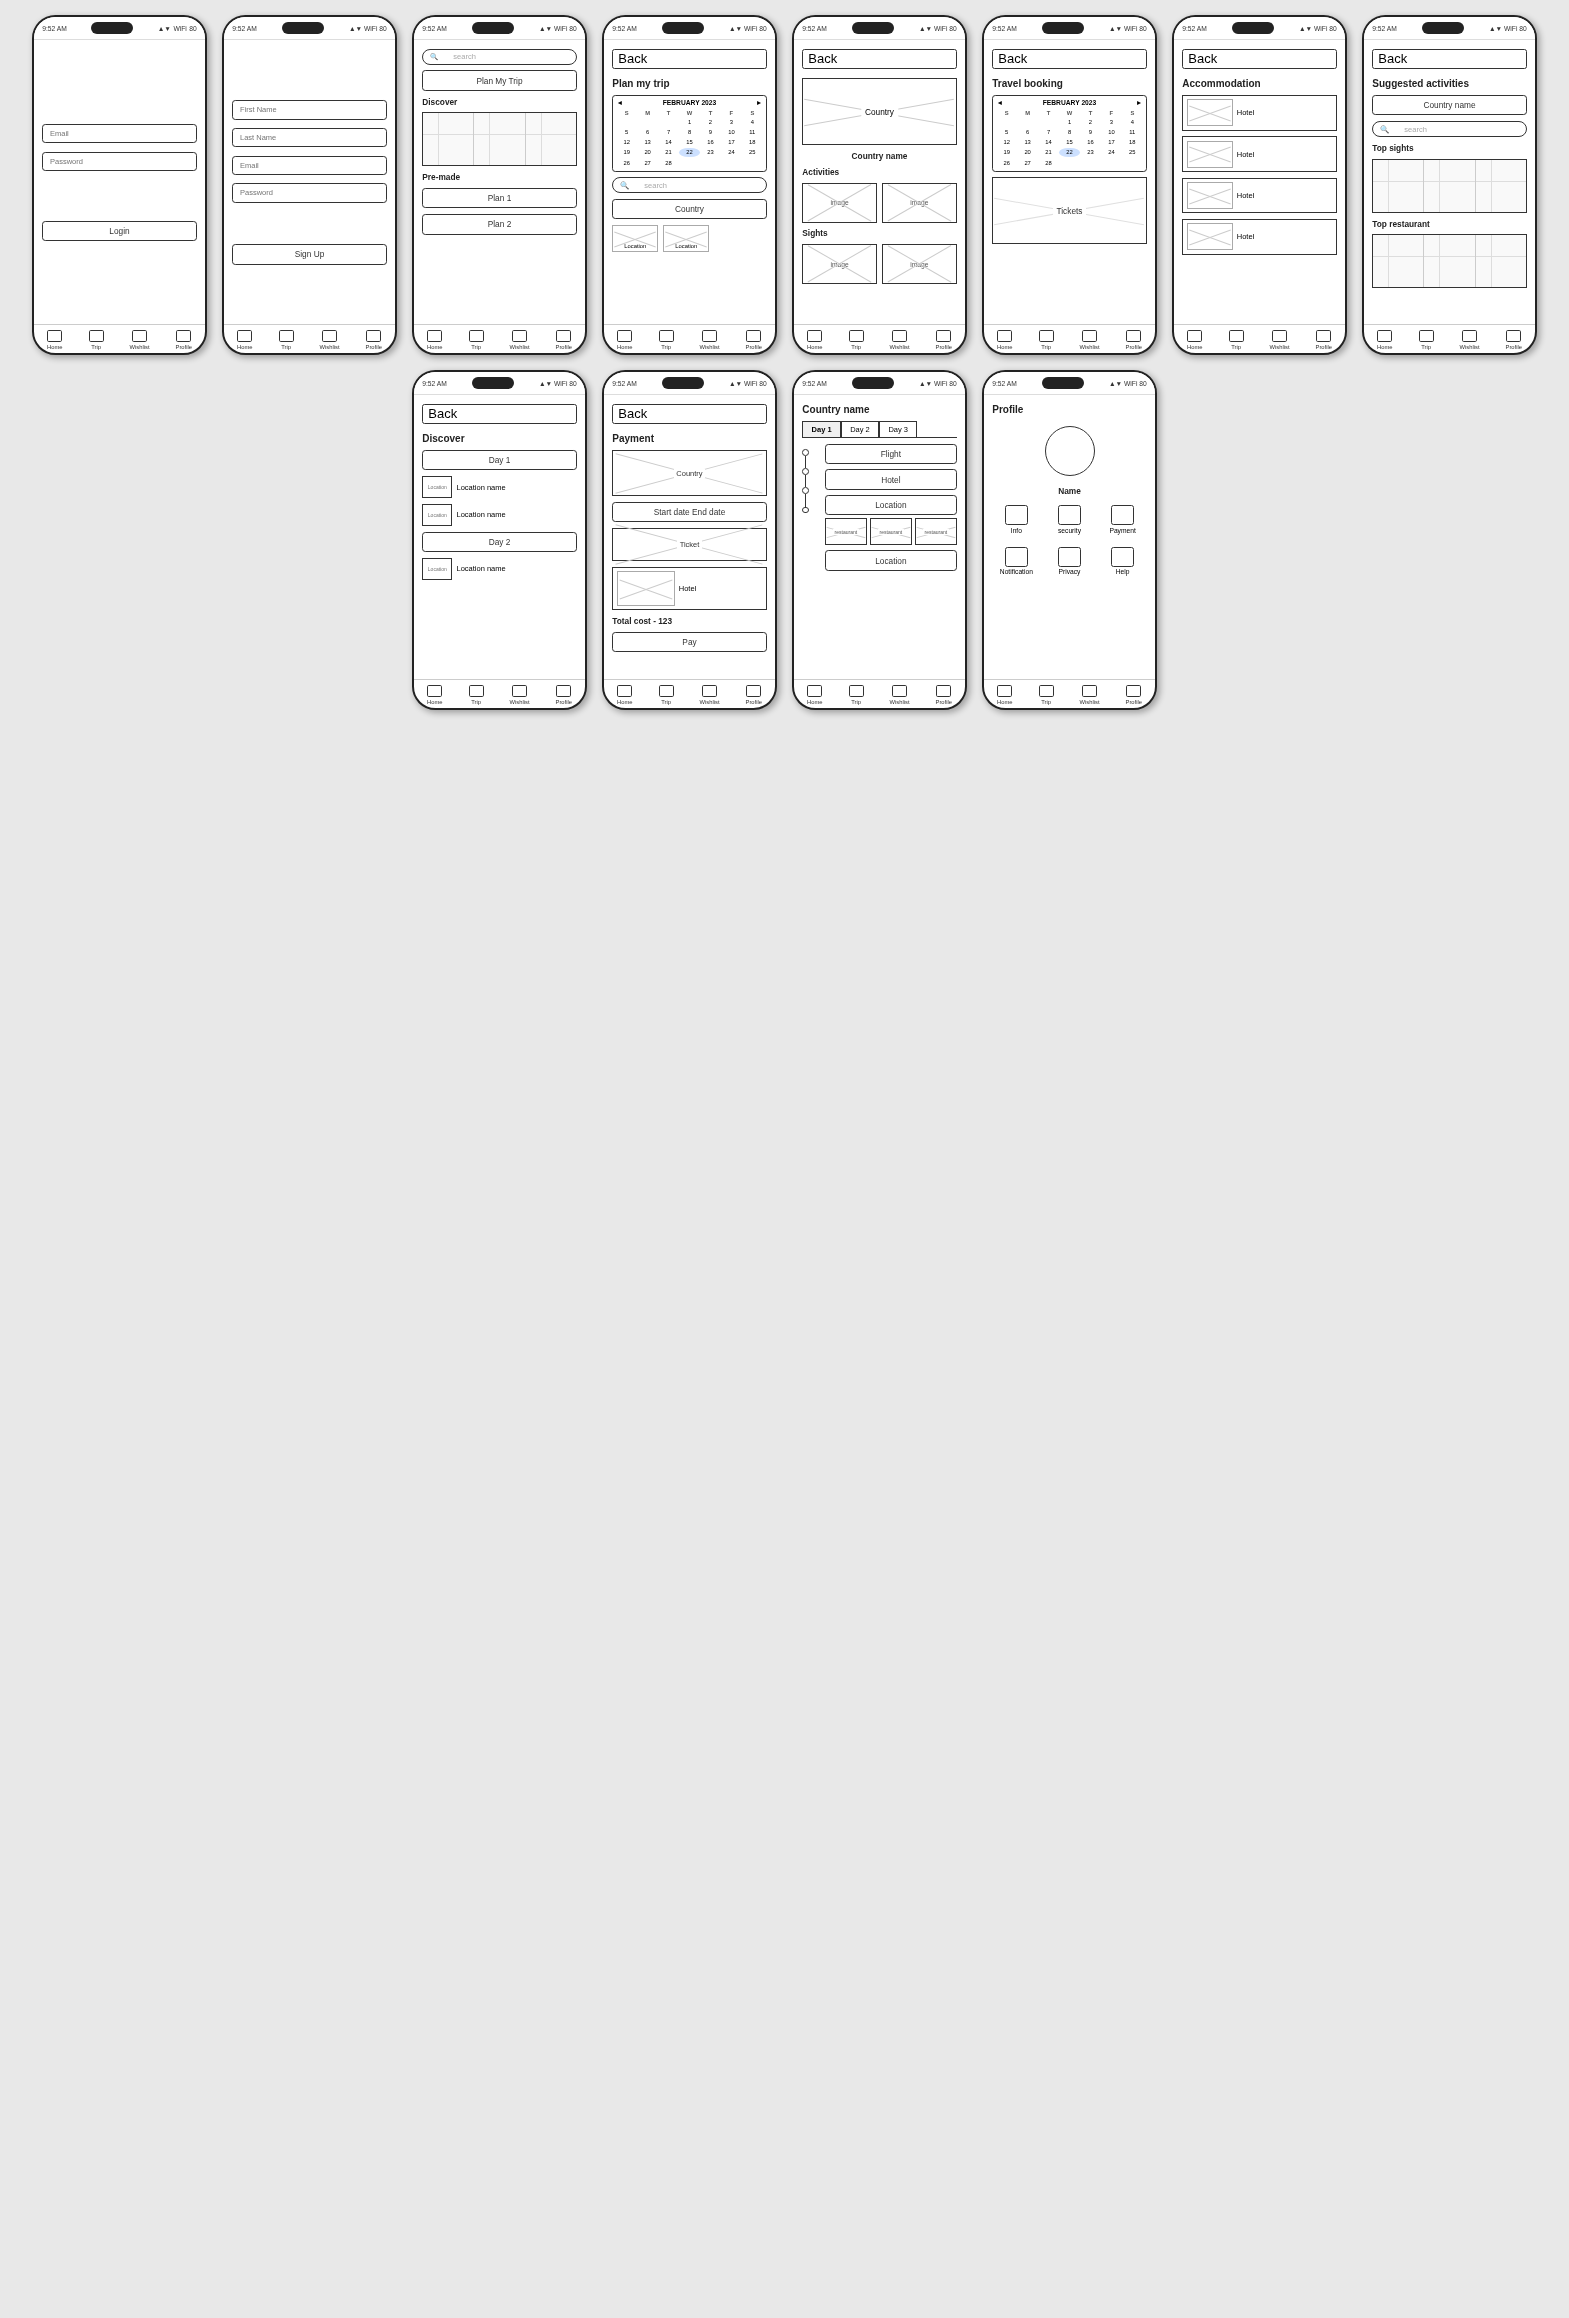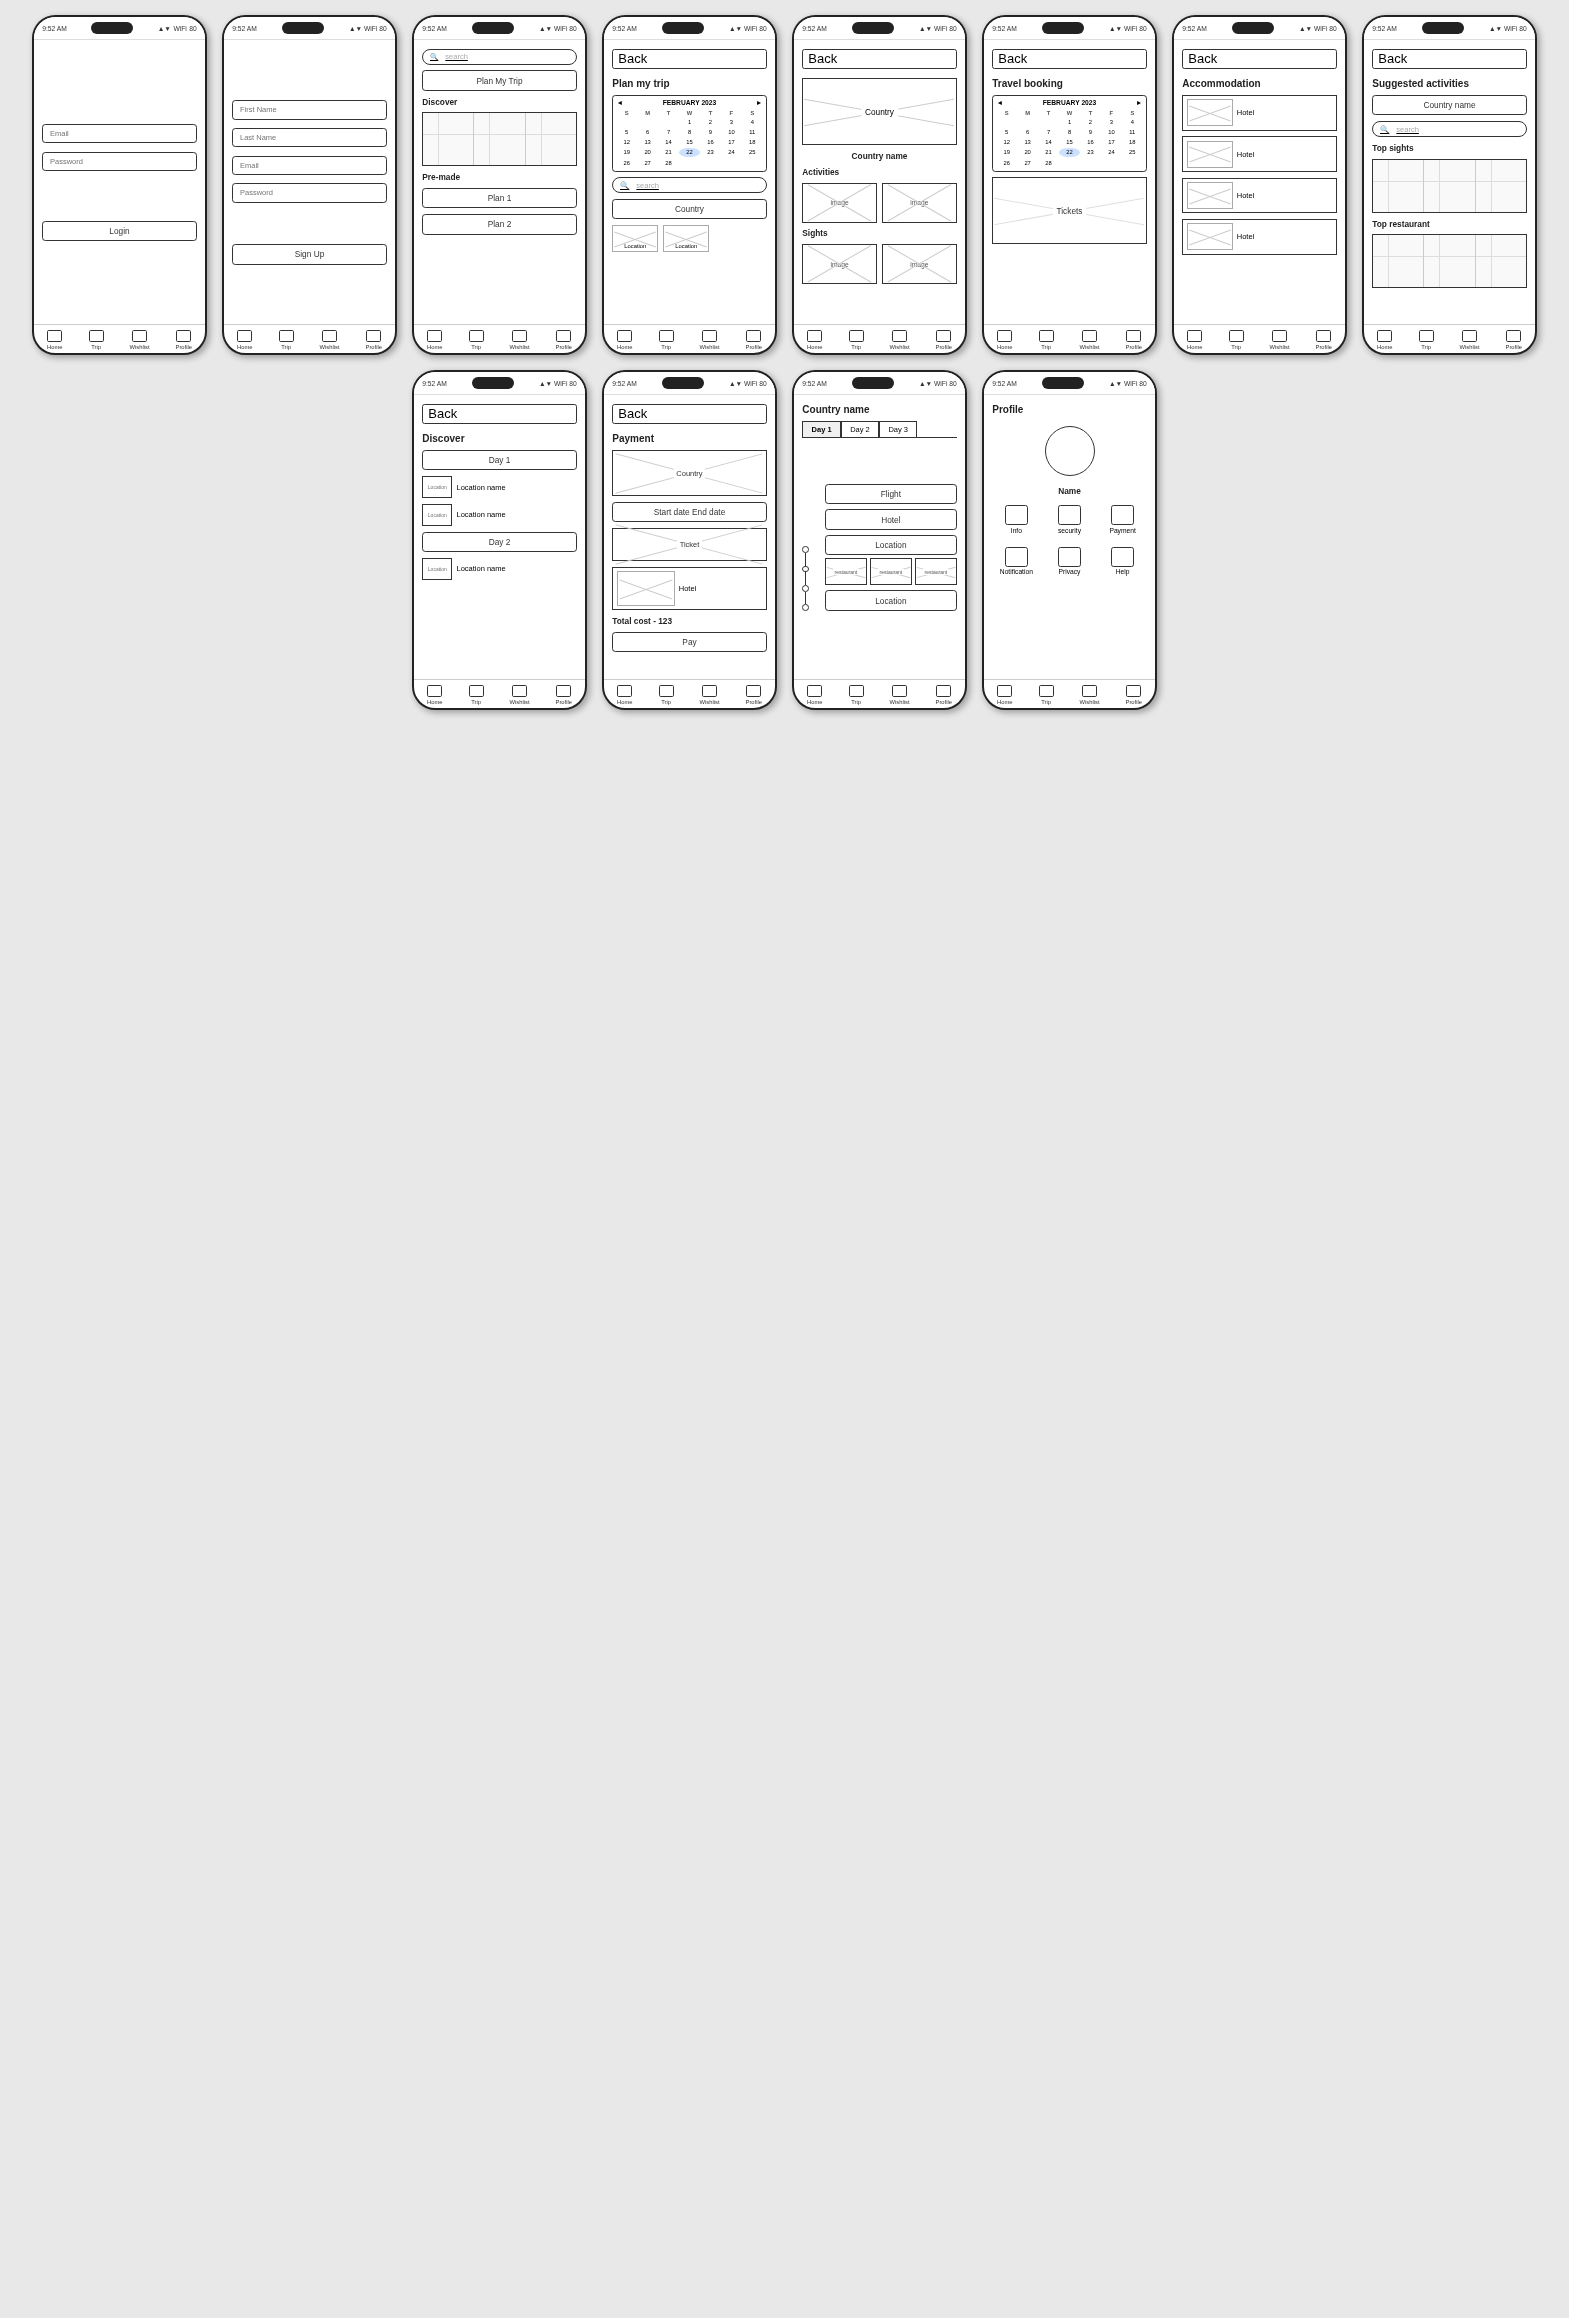--- a/index.html
+++ b/index.html
@@ -97,22 +97,21 @@
       background: #fff;
     }
     .search-field {
       border: 1.3px solid #333;
       border-radius: 8.3px;
       padding: 2.5px 6.7px;
       font-size: 7.5px;
       width: 100%;
       display: flex;
       align-items: center;
-      gap: 7px;
-      text-decoration: underline;
+      gap: 15px;
     }
     .search-icon-small { font-size: 6.7px; }
 
     .section-title {
       font-size: 8.3px;
       font-weight: bold;
       color: #222;
     }
     .page-title {
       font-size: 10px;
@@ -1001,21 +1000,21 @@
         <span>▲▼ WiFi 80</span>
       </div>
   </div>
   <div class="phone-content">
     <div class="page-title">Country name</div>
     <div class="day-tabs">
       <div class="day-tab active">Day 1</div>
       <div class="day-tab">Day 2</div>
       <div class="day-tab">Day 3</div>
     </div>
-    <div style="display:flex; gap:16px; align-items:flex-end;margin-top:40px;">
+    <div style="display:flex; gap:16px; align-items:flex-start;">
       <div style="display:flex; flex-direction:column; align-items:center; padding-top:5px;">
         <div class="timeline-dot"></div>
         <div class="timeline-line"></div>
         <div class="timeline-dot"></div>
         <div class="timeline-line"></div>
         <div class="timeline-dot"></div>
         <div class="timeline-line"></div>
         <div class="timeline-dot"></div>
       </div>
       <div style="flex:1; display:flex; flex-direction:column; gap:5px;">

